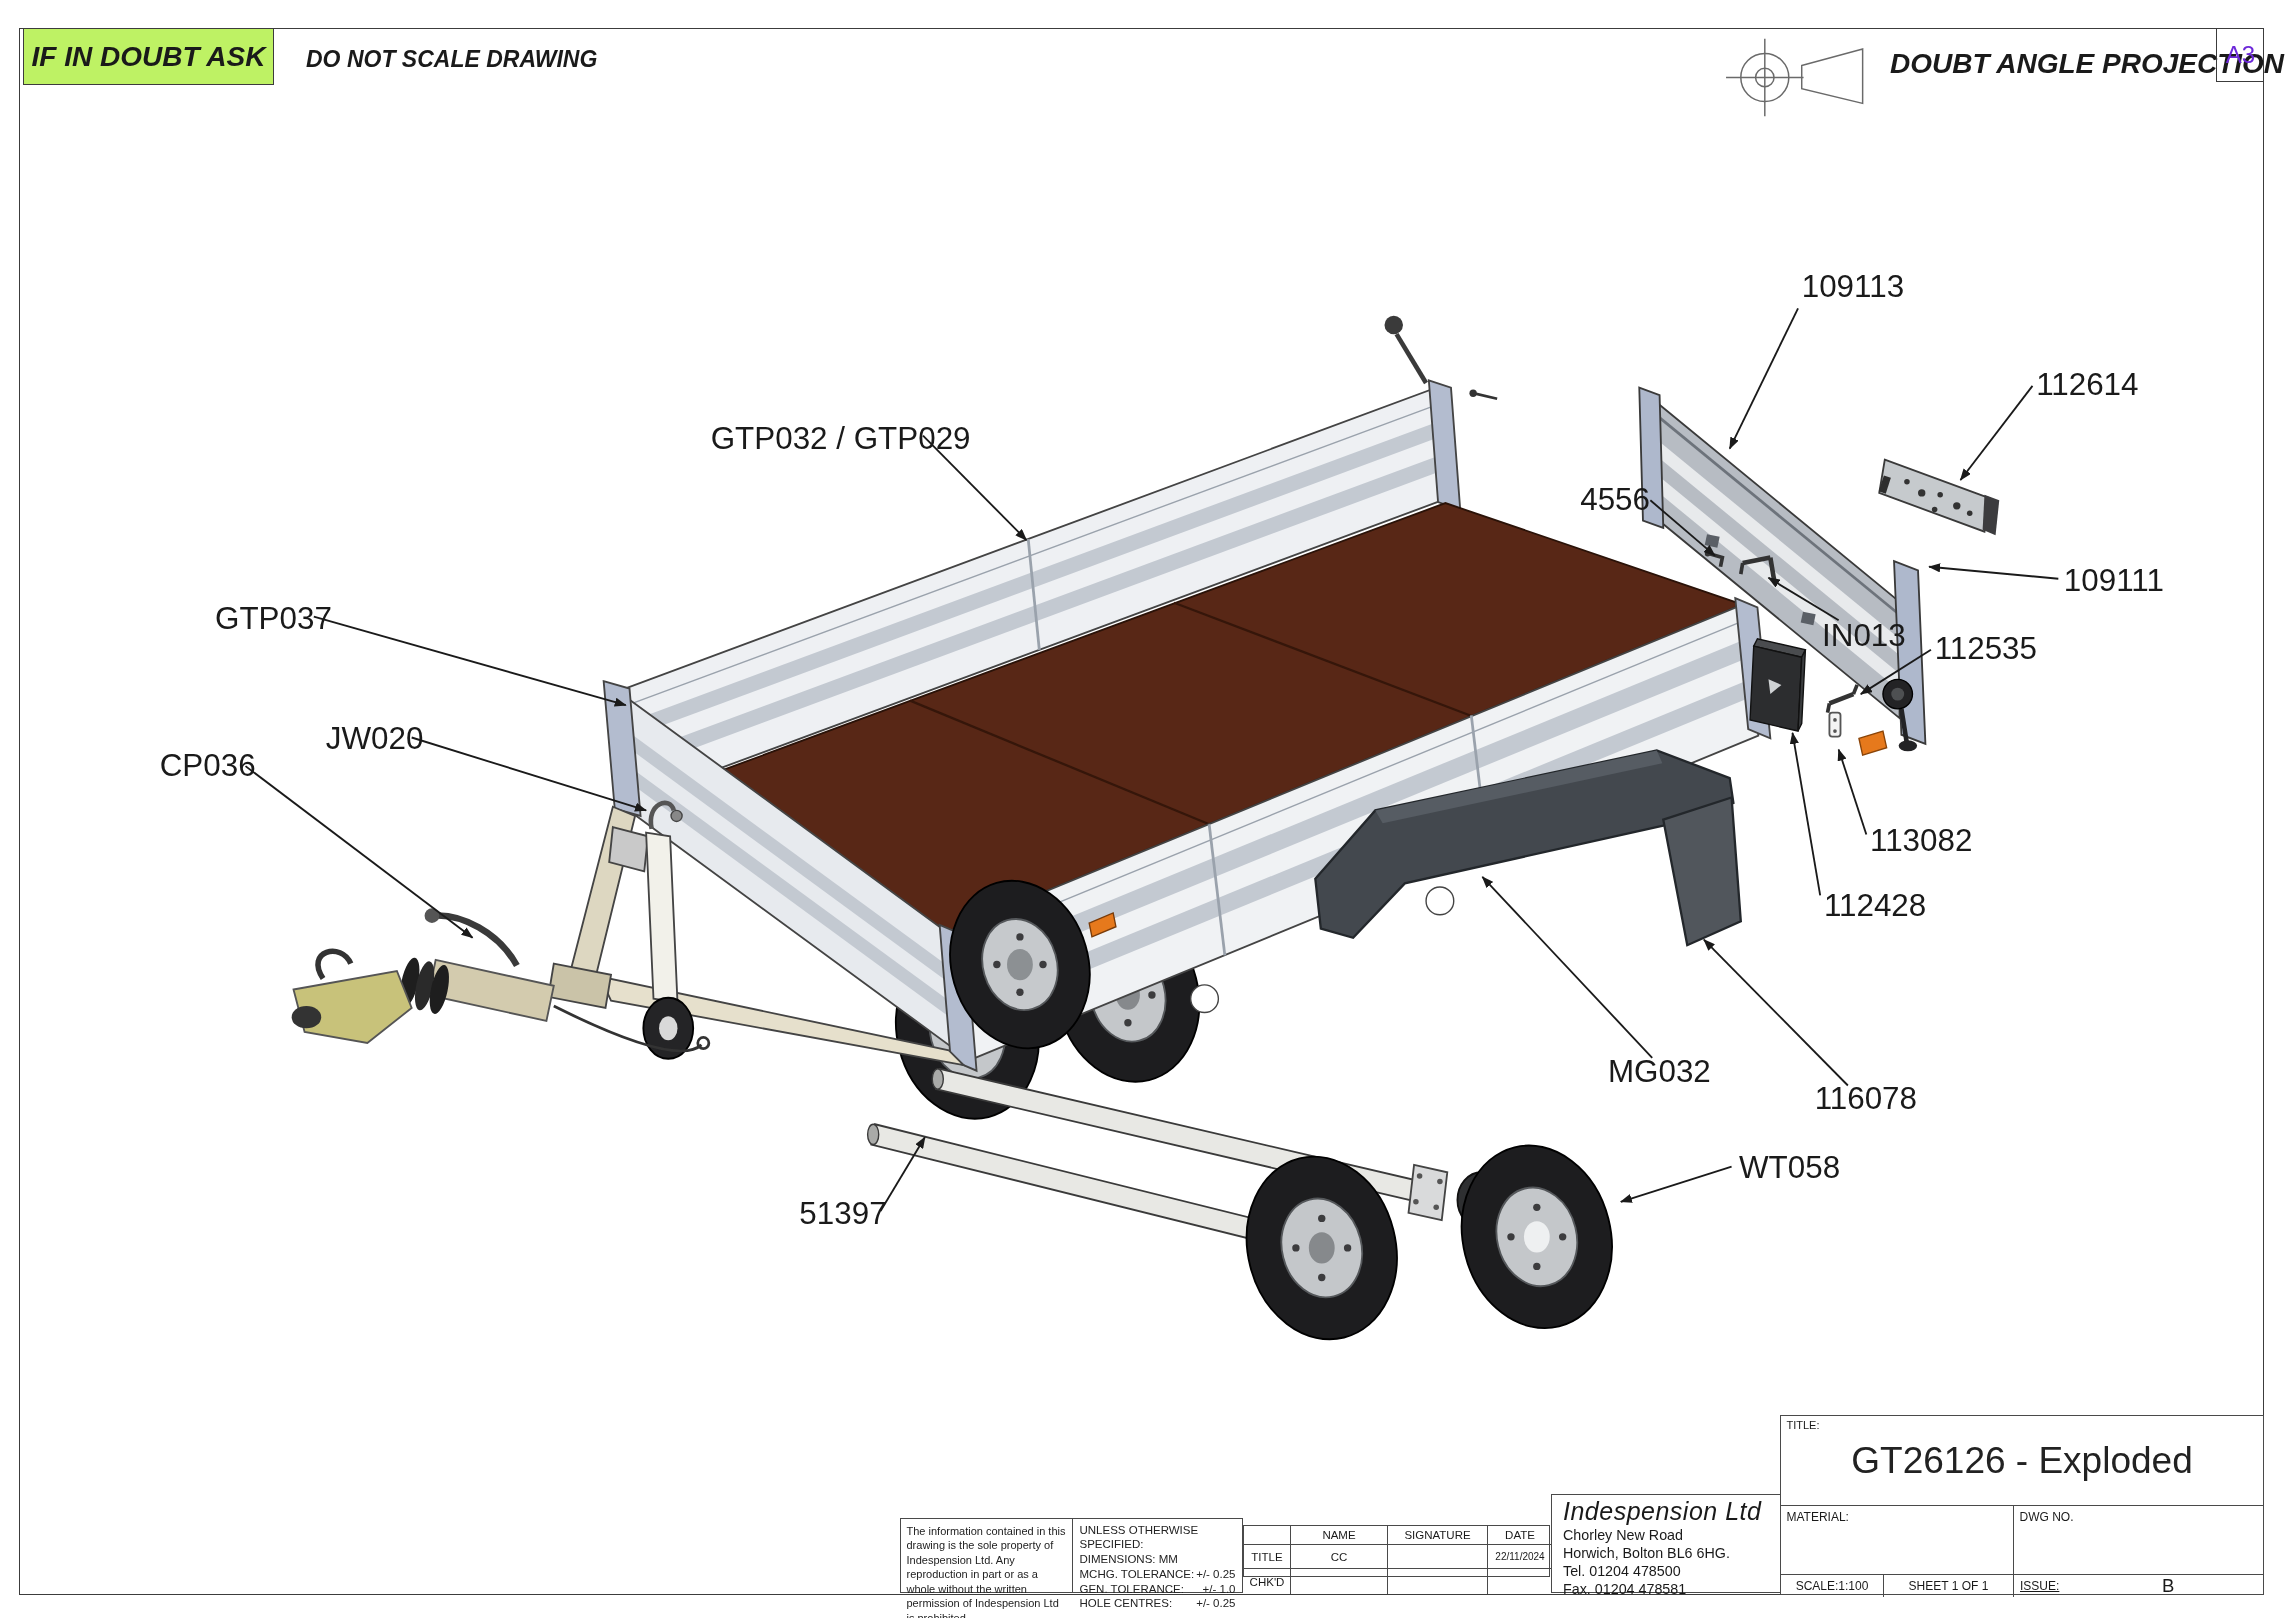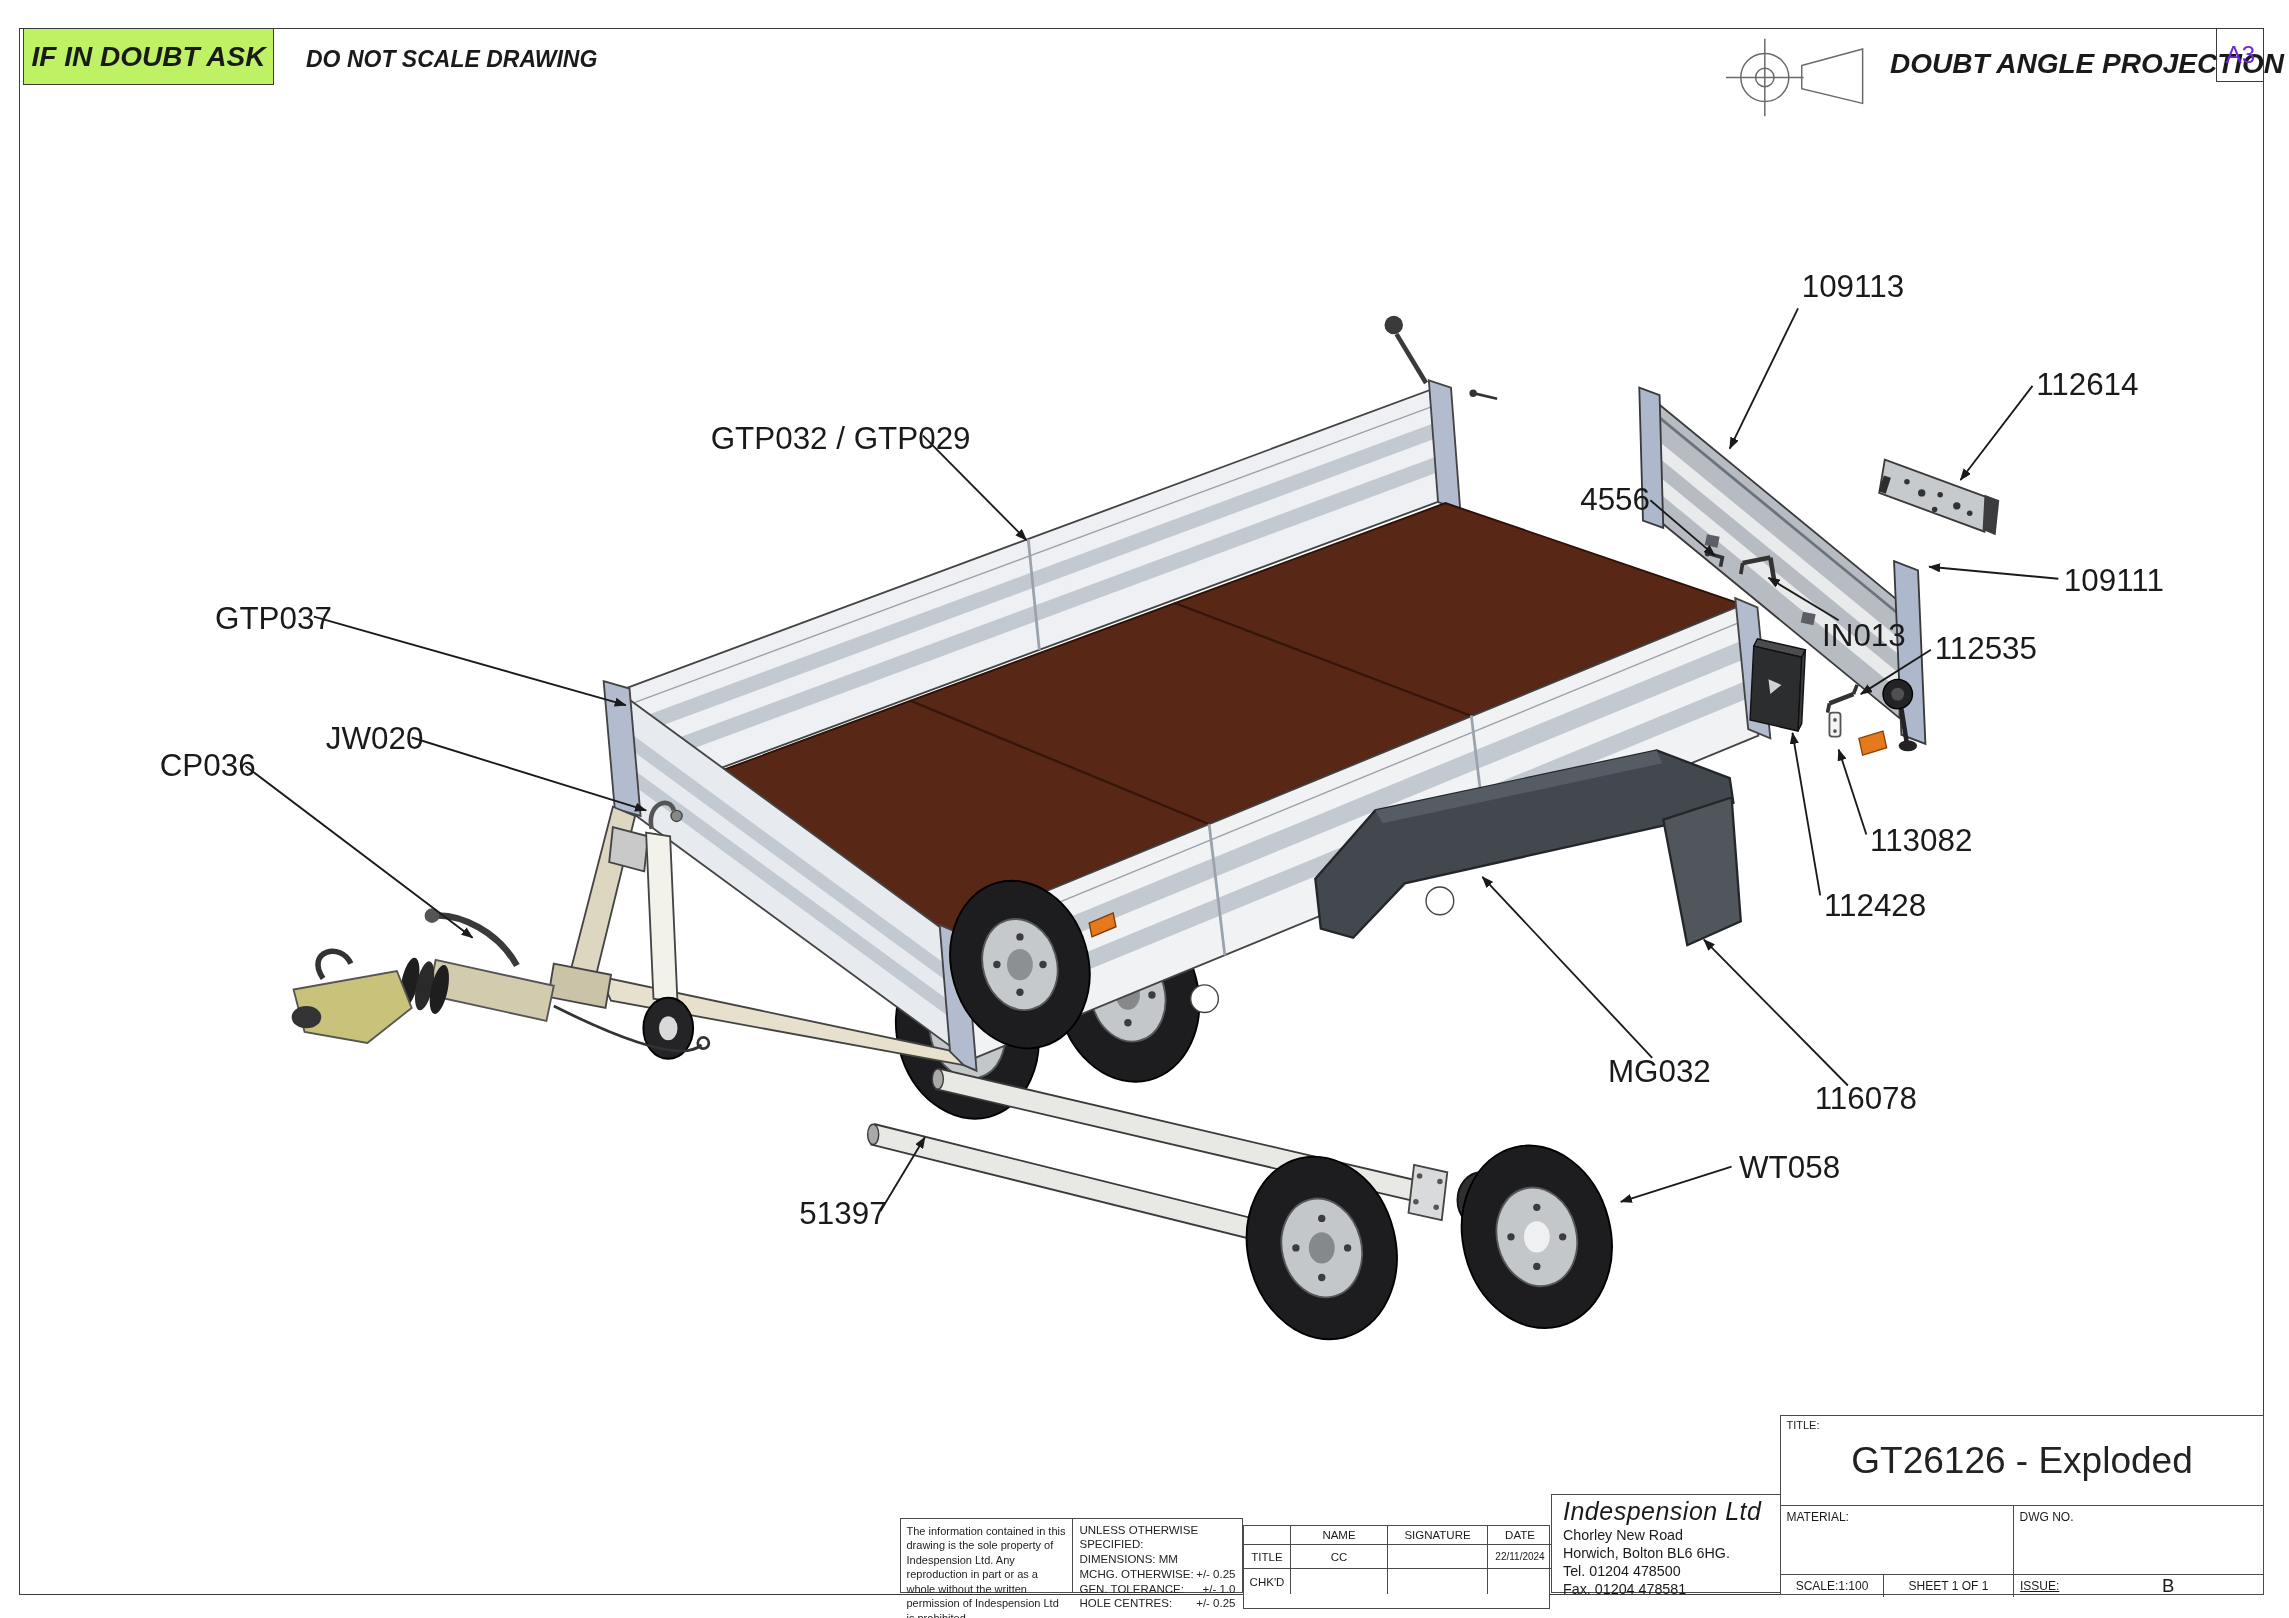--- a/index.html
+++ b/index.html
@@ -9,21 +9,21 @@
   #doubt-box{left:23px;top:28px;width:251px;height:57px;border:1.8px solid #3c3c3c;display:flex;align-items:center;justify-content:center;font-size:28px;font-weight:bold;font-style:italic;z-index:3;background:#bef264;}
   #no-scale{left:306px;top:46px;font-size:23px;font-weight:bold;font-style:italic;z-index:3;}
   #third-angle{left:1890px;top:48px;font-size:28px;font-weight:bold;font-style:italic;z-index:3;}
   #a3-box{left:2216px;top:28px;width:48px;height:54px;border-left:1.8px solid #3c3c3c;border-bottom:1.8px solid #3c3c3c;display:flex;align-items:center;justify-content:center;font-size:24px;color:#6d28d9;z-index:3;}
   #drawing-svg{left:0;top:0;z-index:2;}
   
   .blk{border:1.8px solid #4a4a4a;background:#fff;z-index:3;}
   #info-box{left:900px;top:1518px;width:173px;height:75px;padding:4.6px 5.5px;font-size:11px;line-height:1.32;color:#222;}
   #tol-box{left:1072px;top:1518px;width:171px;height:75px;padding:3.7px 6.5px;font-size:11.5px;line-height:1.28;color:#222;}
   .tol-row{display:flex;justify-content:space-between;}
-  #sign-table{left:1243px;top:1525px;width:307px;height:84px;display:grid;grid-template-columns:47px 97px 100px 64px;grid-template-rows:19.4px 24px 25px;font-size:11.5px;z-index:3;background:#fff;border:1.4px solid #4a4a4a;}
+  #sign-table{left:1243px;top:1525px;width:307px;height:52px;display:grid;grid-template-columns:47px 97px 100px 64px;grid-template-rows:19.4px 24px 25px;font-size:11.5px;z-index:3;background:#fff;border:1.4px solid #4a4a4a;}
   #sign-table div{border-right:1.4px solid #4a4a4a;border-bottom:1.4px solid #4a4a4a;display:flex;align-items:center;justify-content:center;overflow:hidden;white-space:nowrap;}
   #sign-table div:nth-child(4n){border-right:none;}
   #sign-table div:nth-child(n+9){border-bottom:none;}
   #sign-date{font-size:10px;}
   #company-box{left:1551px;top:1494px;width:230px;height:99px;padding:1.8px 0 0 11px;z-index:3;background:#fff;border:1.8px solid #4a4a4a;}
   #company-name{font-size:25px;font-style:italic;letter-spacing:0.5px;}
   .company-line{font-size:14.3px;line-height:1.26;}
   #title-block{left:1780px;top:1415px;width:484px;height:180px;border:1.8px solid #4a4a4a;z-index:3;background:#fff;}
   #title-label{position:absolute;left:5.5px;top:2.8px;font-size:11px;}
   #big-title{position:absolute;left:0;top:24px;width:100%;text-align:center;font-size:37px;color:#222;}
@@ -307,21 +307,21 @@
 </div>
 
 <div id="info-box" class="abs blk">
   <span>The information contained in this drawing is the sole property of Indespension Ltd. Any reproduction in part or as a whole without the written permission of Indespension Ltd is prohibited.</span>
 </div>
 
 <div id="tol-box" class="abs blk">
   <div>UNLESS OTHERWISE SPECIFIED:</div>
   <div>DIMENSIONS:  MM</div>
   <div class="tol-row">
-    <span>MCHG. OTHERWISE:</span>
+    <span>MCHG. TOLERANCE:</span>
     <span>+/- 0.25</span>
   </div>
   <div class="tol-row">
     <span>GEN. TOLERANCE:</span>
     <span>+/- 1.0</span>
   </div>
   <div class="tol-row">
     <span>HOLE CENTRES:</span>
     <span>+/- 0.25</span>
   </div>

